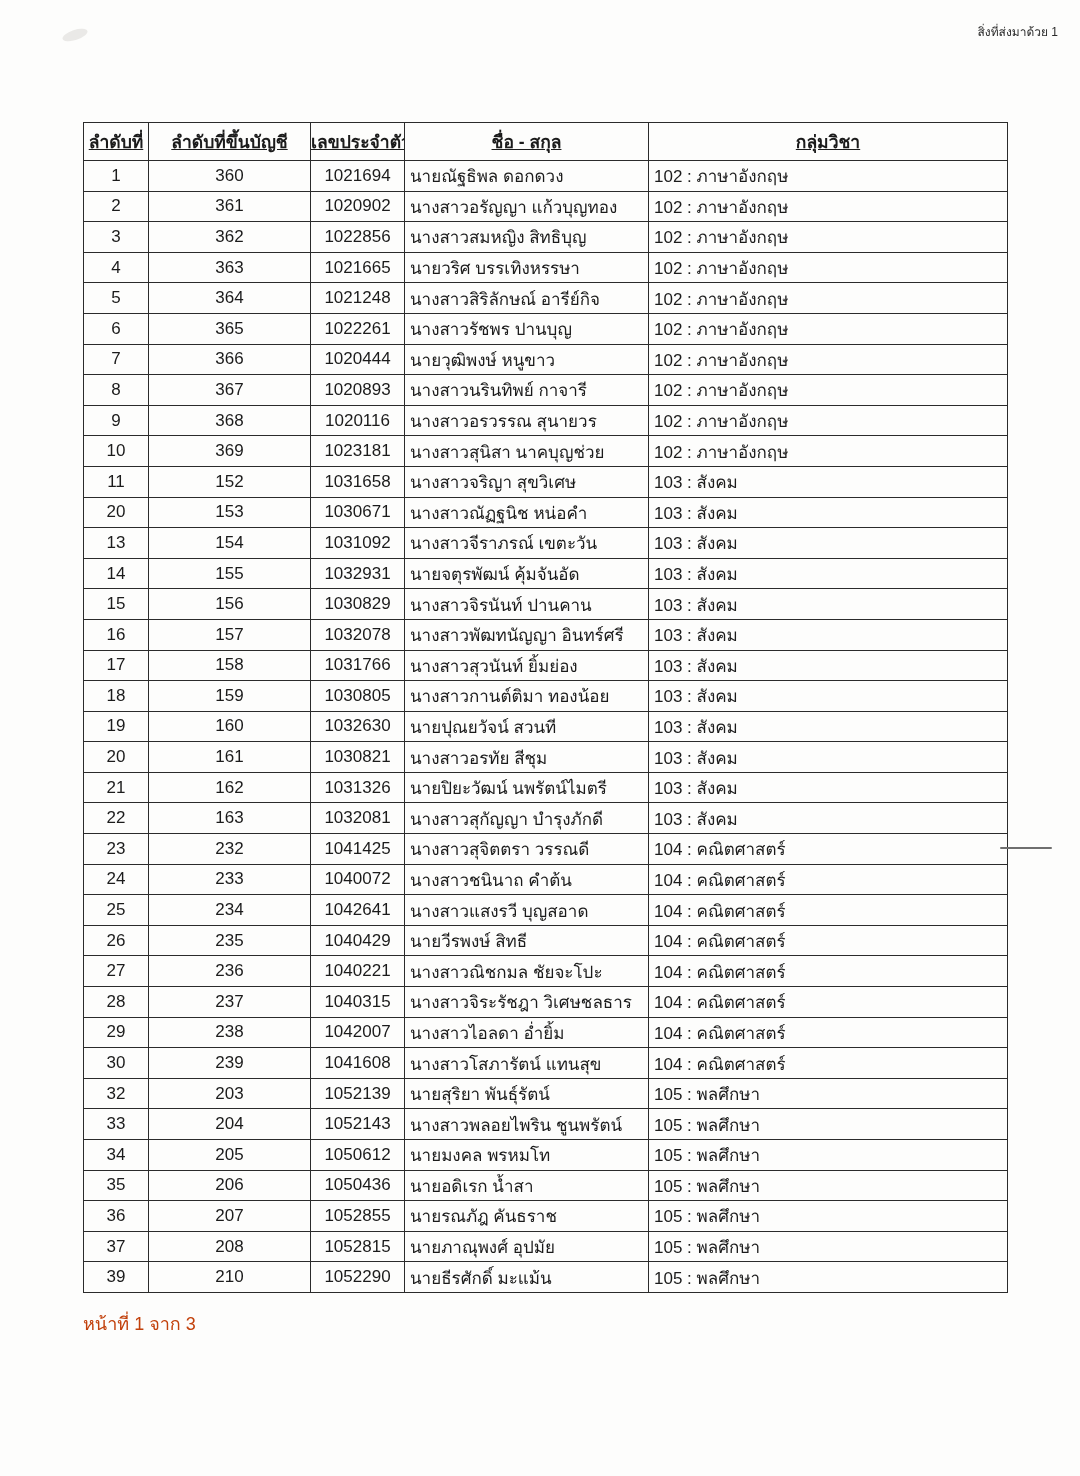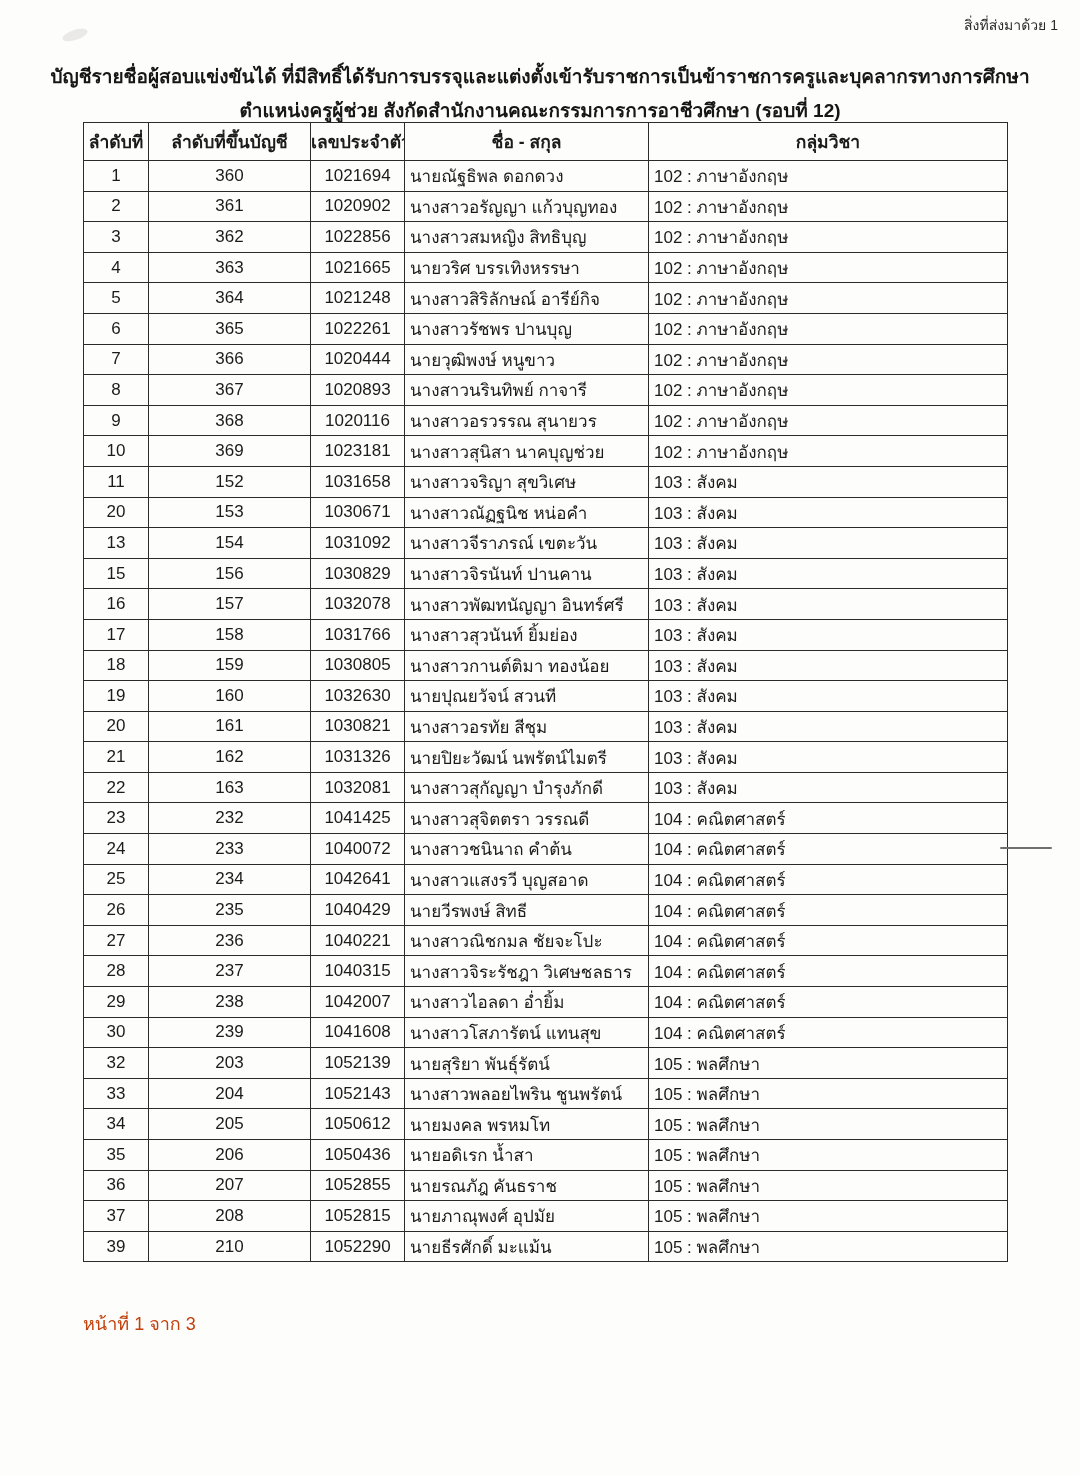--- a/index.html
+++ b/index.html
@@ -9,23 +9,23 @@
     position: relative;
     width: 1080px;
     height: 1476px;
     margin: 0 auto;
     background: #fdfdfc;
     color: #1b1b1b;
     overflow: hidden;
   }
   .attachment-note {
     position: absolute;
-    top: 14px;
+    top: 22px;
     right: 22px;
-    font-size: 14px;
+    font-size: 12px;
     color: #2a2a2a;
   }
   .title-block {
     position: absolute;
     top: 60px;
     left: 0;
     width: 100%;
     text-align: center;
     font-weight: bold;
     font-size: 19px;
@@ -46,20 +46,21 @@
     color: #1b1b1b;
     overflow: hidden;
     white-space: nowrap;
   }
   table.roster th {
     height: 38px;
     font-size: 17.5px;
     font-weight: bold;
     text-align: center;
     vertical-align: middle;
+    text-decoration: underline;
   }
   table.roster td {
     height: 30.6px;
     vertical-align: middle;
   }
   td.c { text-align: center; }
   td.l { text-align: left; padding-left: 5px; }
   .col-order    { width: 65px;  }
   .col-regorder { width: 162px; }
   .col-id       { width: 94px;  }
@@ -97,24 +98,20 @@
 </style>
 </head>
 <body>
 
 <div class="page">
 
   <div class="scan-smudge"></div>
 
   <div class="attachment-note">สิ่งที่ส่งมาด้วย 1</div>
 
-  <div class="title-block">
-    <div>บัญชีรายชื่อผู้สอบแข่งขันได้ ที่มีสิทธิ์ได้รับการบรรจุและแต่งตั้งเข้ารับราชการเป็นข้าราชการครูและบุคลากรทางการศึกษา</div>
-    <div>ตำแหน่งครูผู้ช่วย สังกัดสำนักงานคณะกรรมการการอาชีวศึกษา (รอบที่ 12)</div>
-  </div>
 
   <table class="roster">
     <colgroup>
       <col class="col-order">
       <col class="col-regorder">
       <col class="col-id">
       <col class="col-name">
       <col class="col-subject">
     </colgroup>
     <thead>
@@ -212,20 +209,27 @@
           <td class="l">103 : สังคม</td>
         </tr>
         <tr>
           <td class="c">13</td>
           <td class="c">154</td>
           <td class="c">1031092</td>
           <td class="l">นางสาวจีราภรณ์ เขตะวัน</td>
           <td class="l">103 : สังคม</td>
         </tr>
         <tr>
+          <td class="c">14</td>
+          <td class="c">155</td>
+          <td class="c">1032931</td>
+          <td class="l">นายจตุรพัฒน์ คุ้มจันอัด</td>
+          <td class="l">103 : สังคม</td>
+        </tr>
+        <tr>
           <td class="c">15</td>
           <td class="c">156</td>
           <td class="c">1030829</td>
           <td class="l">นางสาวจิรนันท์ ปานคาน</td>
           <td class="l">103 : สังคม</td>
         </tr>
         <tr>
           <td class="c">16</td>
           <td class="c">157</td>
           <td class="c">1032078</td>

